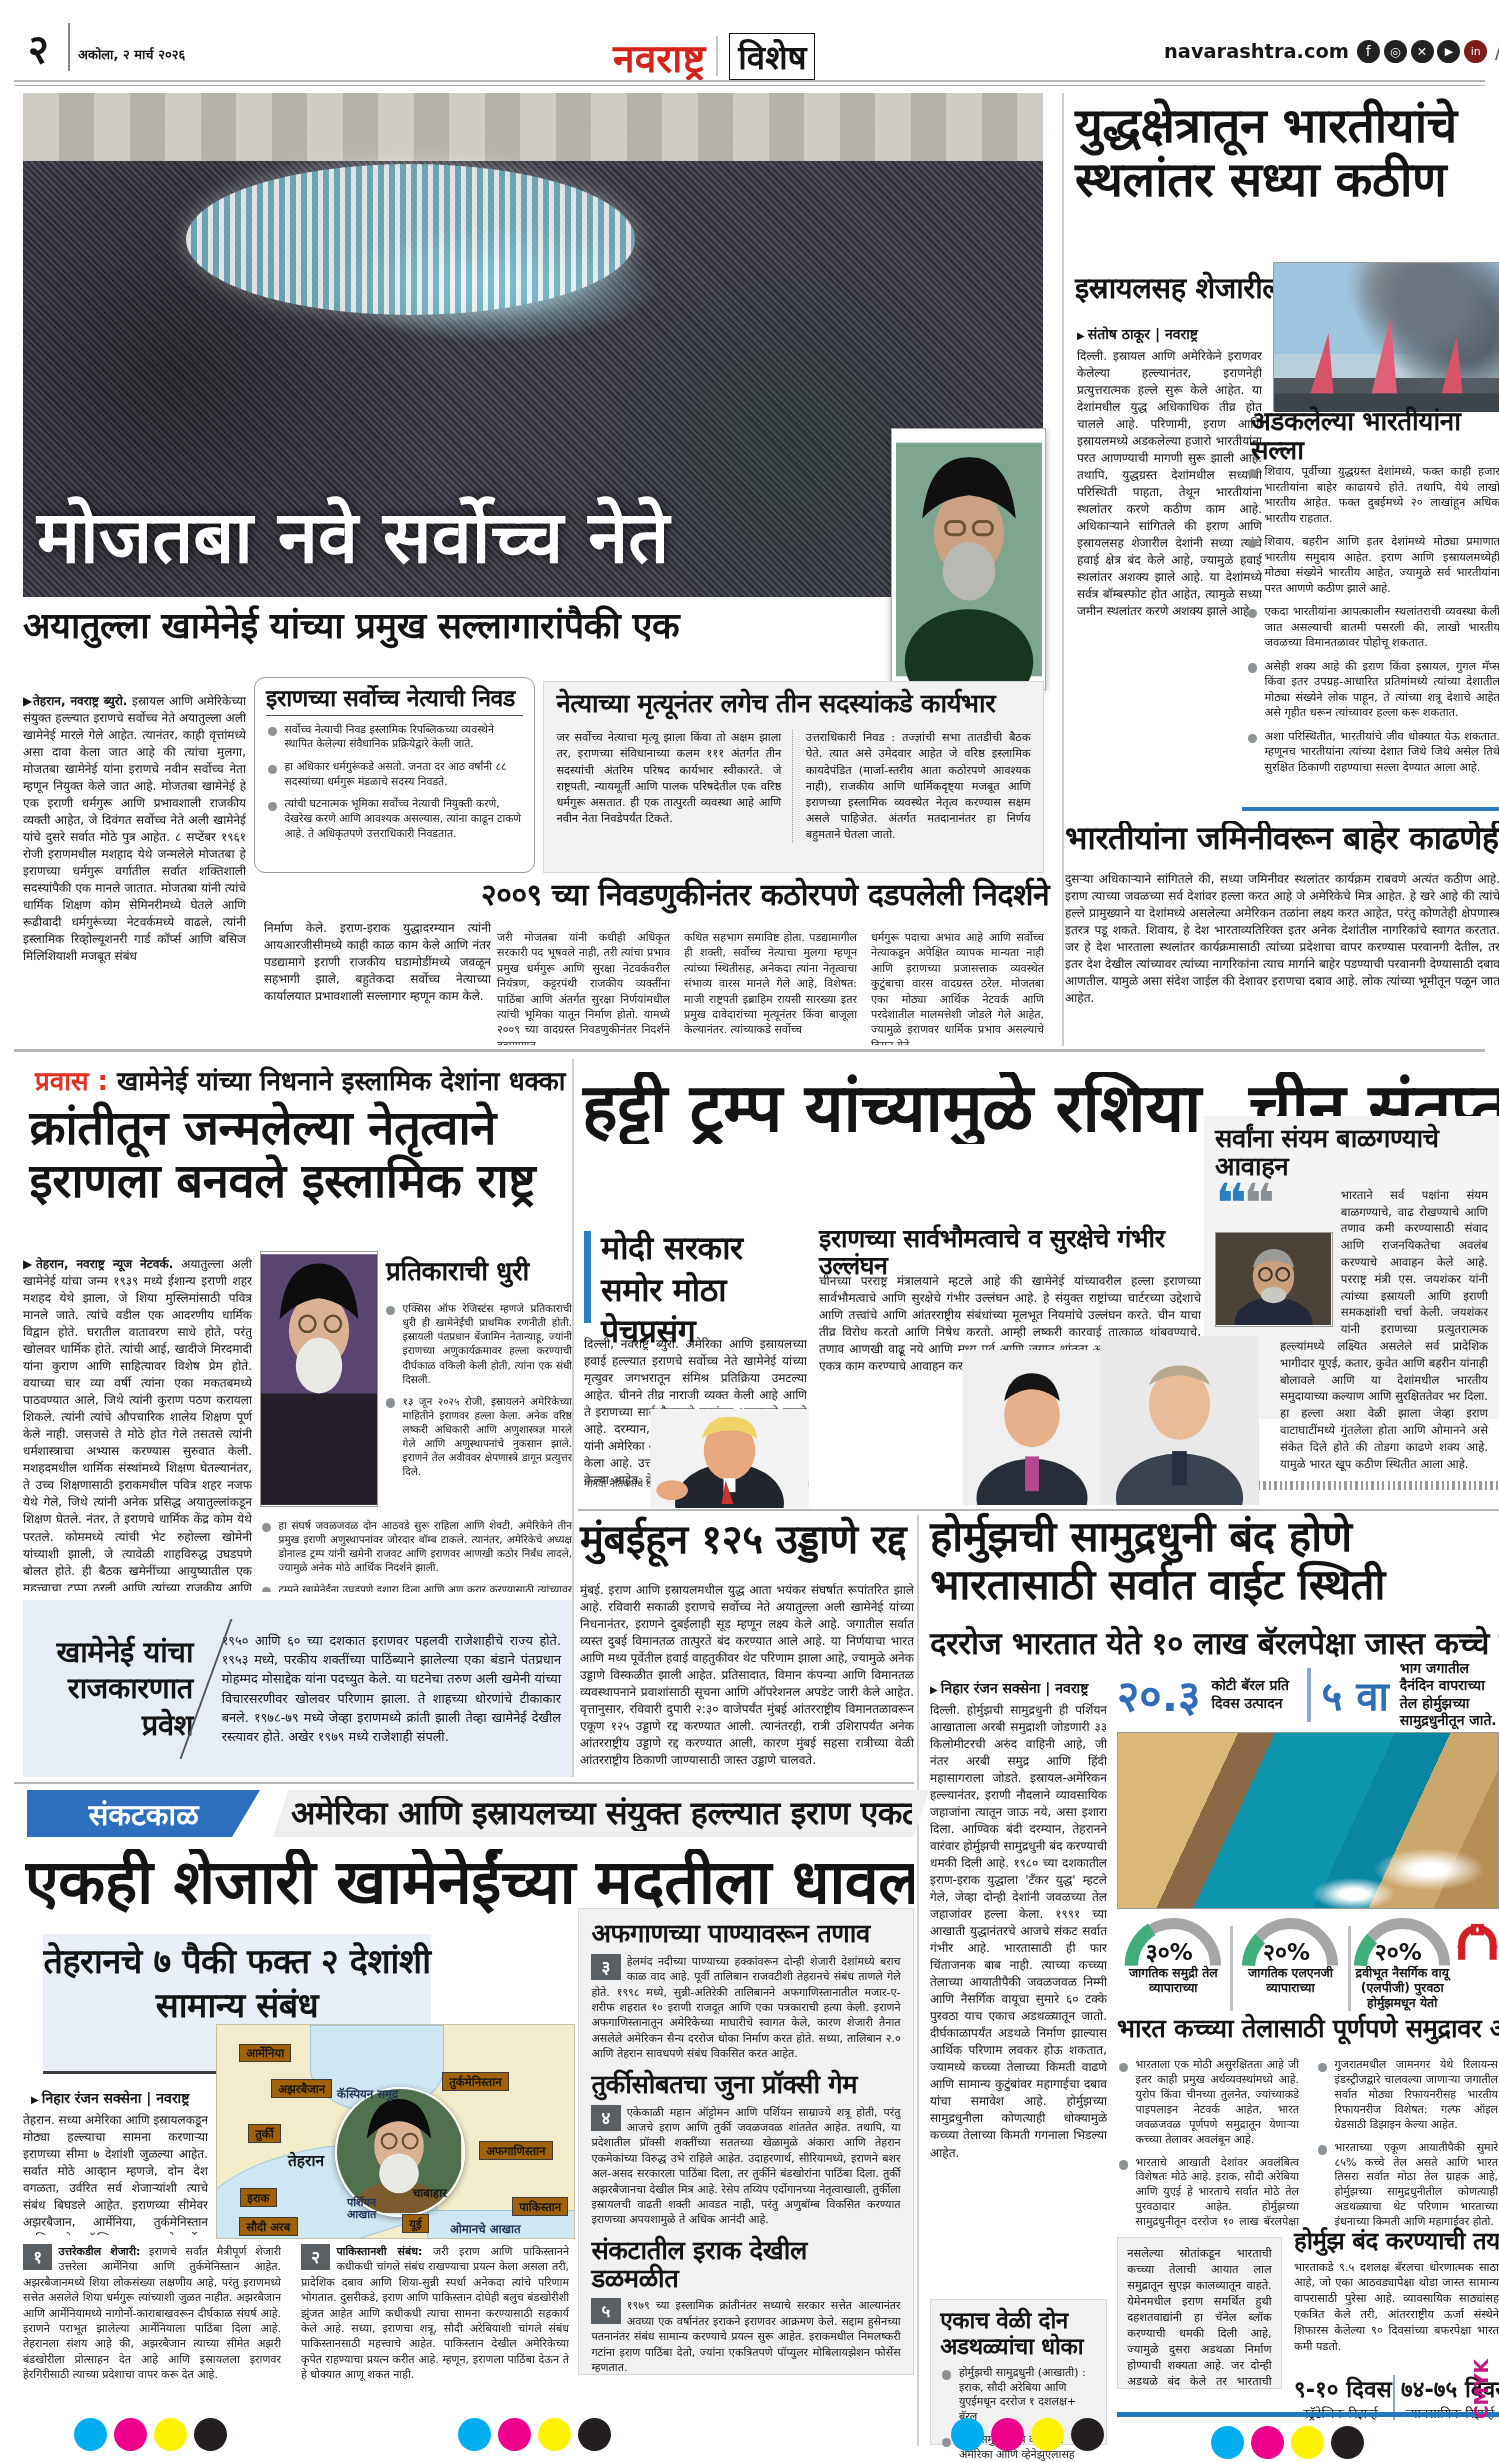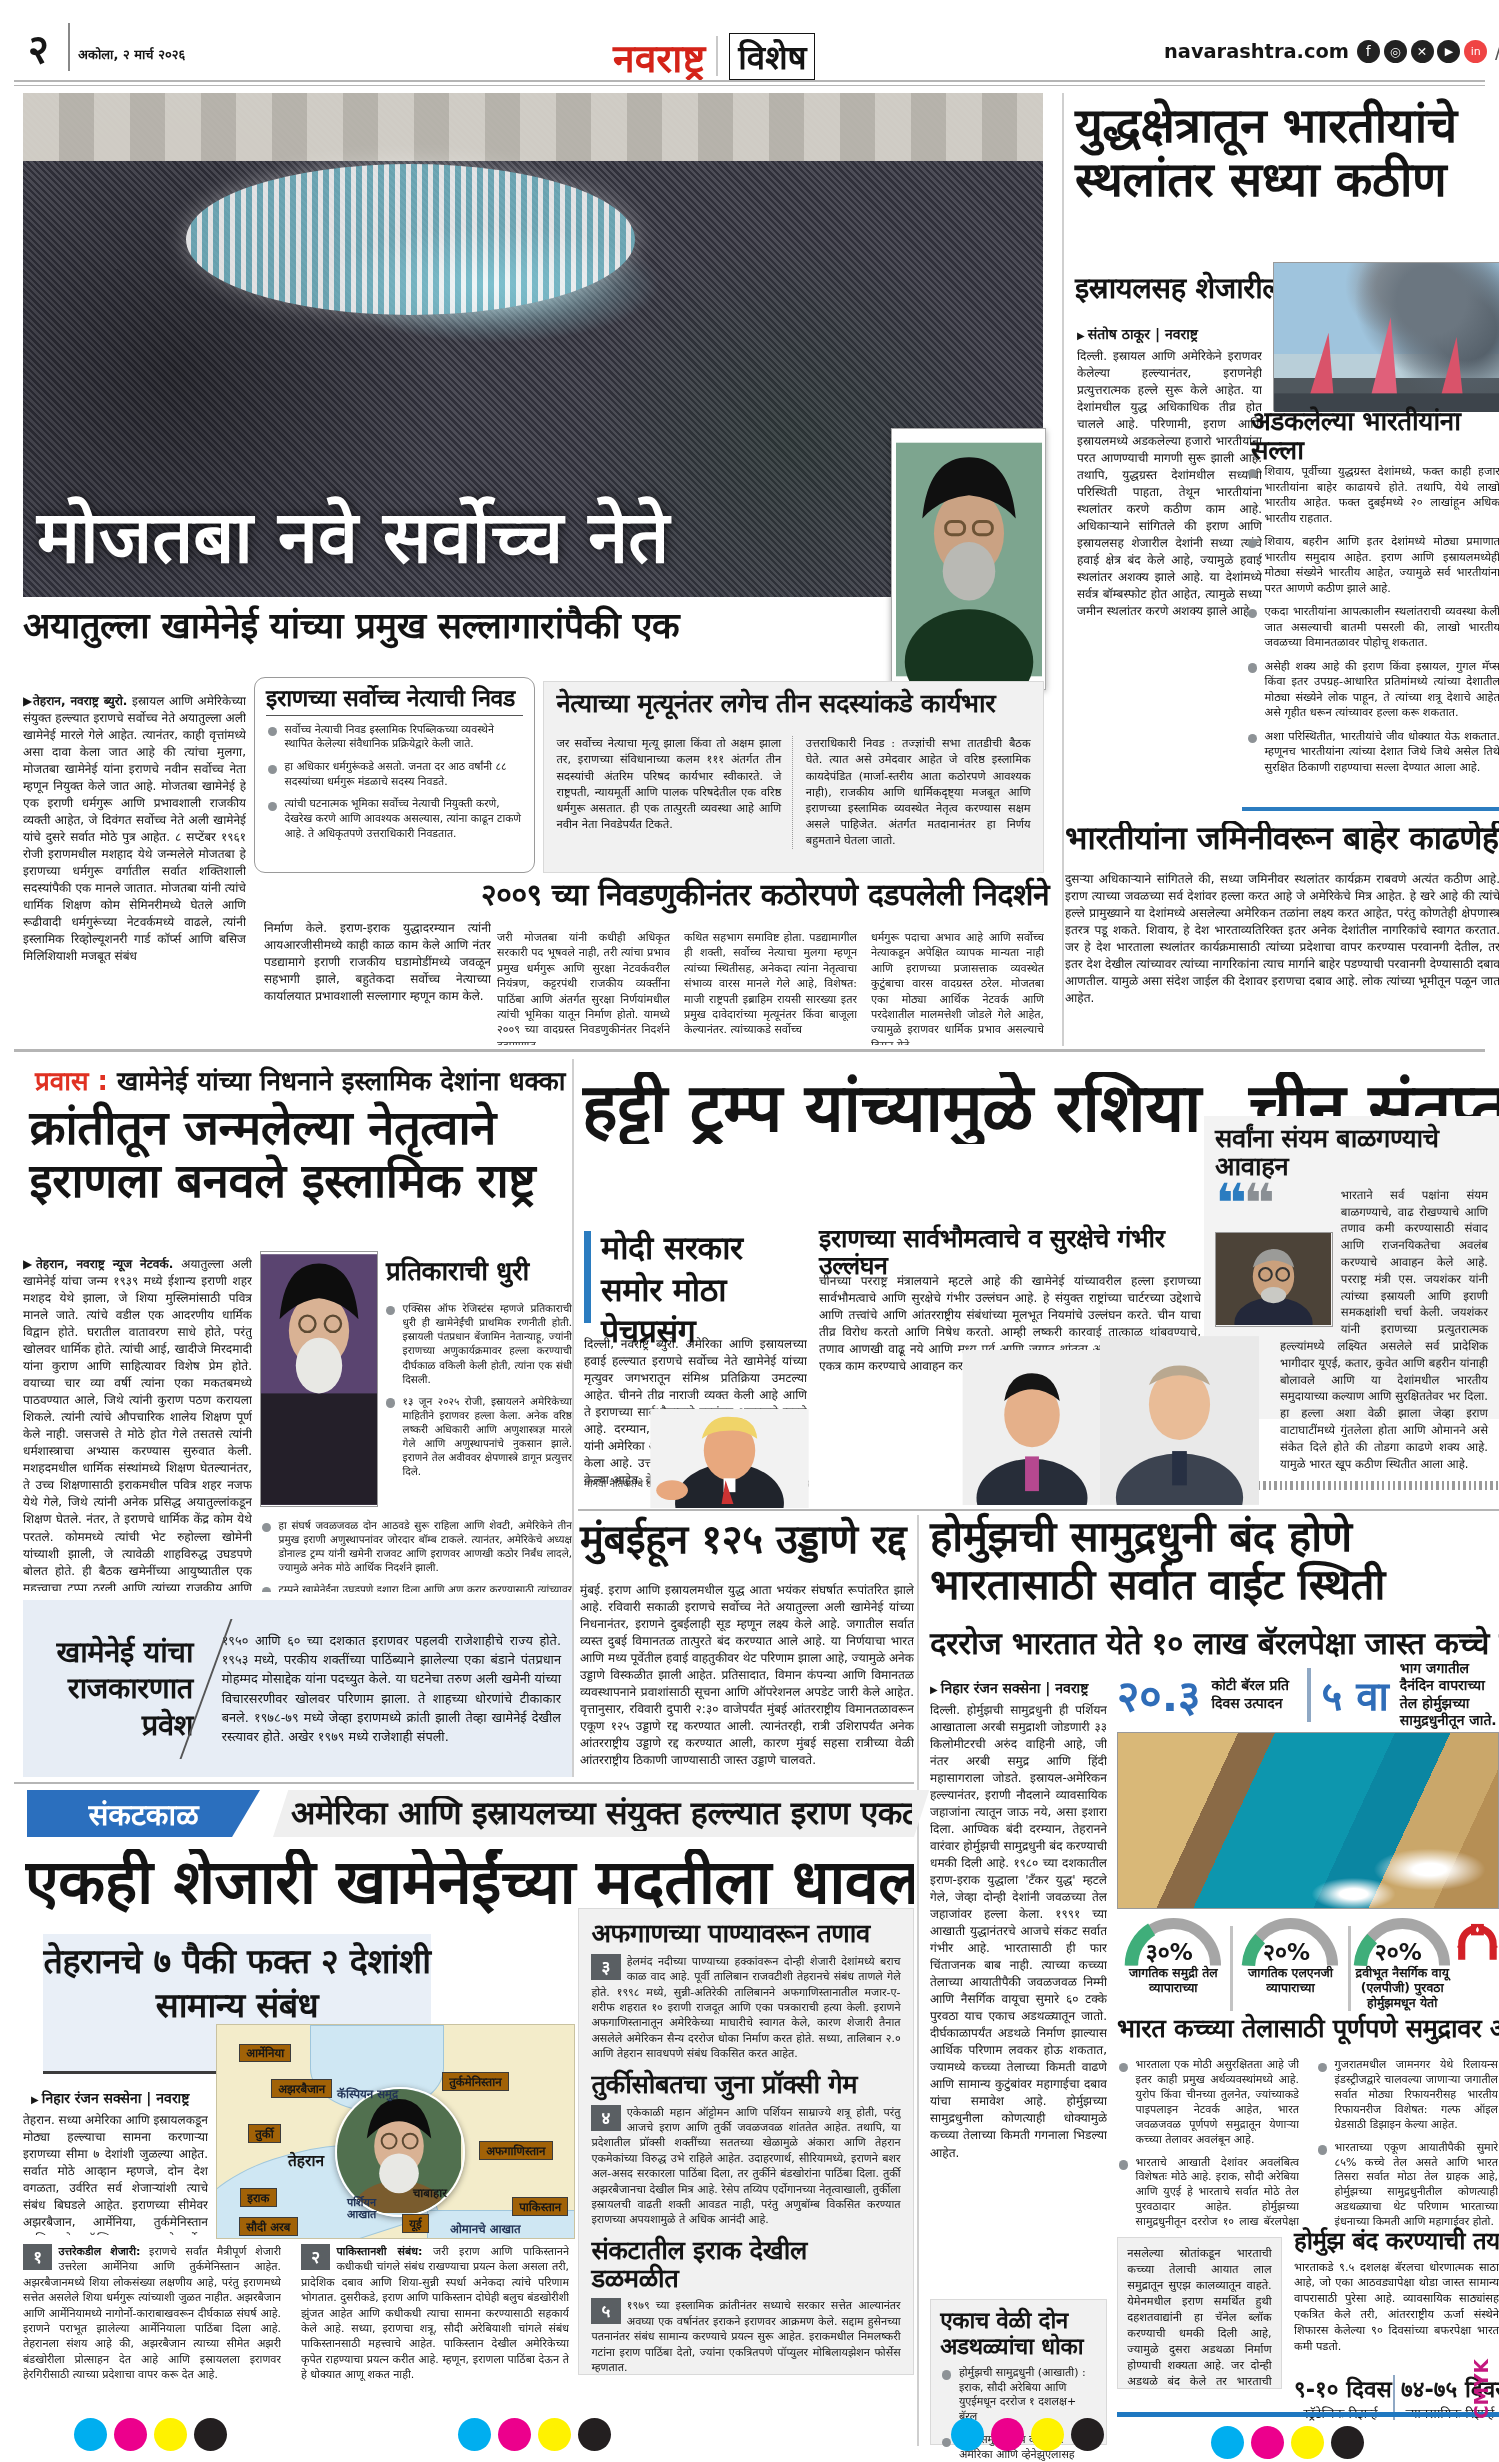--- a/index.html
+++ b/index.html
@@ -68,21 +68,21 @@
     <span style="font-size:33px;font-weight:bold;color:#141414;border:1.6px solid #141414;padding:0 7.8px">विशेष</span>
   </div>
 
   <div class="abs" style="left:1164px;top:40px;display:flex;align-items:center;gap:7.8px">
     <span style="font-size:19.4px;font-weight:bold">navarashtra.com</span>
     <span style="display:flex;gap:3.9px">
       <span class="dot" style="width:23px;height:23px;background:#222;color:#fff;font-size:14px;text-align:center;line-height:23px;margin:0">f</span>
       <span class="dot" style="width:23px;height:23px;background:#222;color:#fff;font-size:12.4px;text-align:center;line-height:23px;margin:0">◎</span>
       <span class="dot" style="width:23px;height:23px;background:#222;color:#fff;font-size:12.4px;text-align:center;line-height:23px;margin:0">✕</span>
       <span class="dot" style="width:23px;height:23px;background:#222;color:#fff;font-size:11px;text-align:center;line-height:23px;margin:0">▶</span>
-      <span class="dot" style="width:23px;height:23px;background:#ef4444;color:#fff;font-size:11px;text-align:center;line-height:23px;margin:0">in</span>
+      <span class="dot" style="width:23px;height:23px;background:#7f1d1d;color:#fff;font-size:11px;text-align:center;line-height:23px;margin:0">in</span>
     </span>
     <span style="font-size:19.4px;color:#555">/navarashtra</span>
   </div>
 
   <div class="abs rule" style="left:14px;top:80px;width:1471px;height:2.3px"></div>
   <div class="abs rule" style="left:14px;top:85px;width:1471px;height:0.8px"></div>
 
   <div class="abs crowd" style="left:23px;top:93px;width:1020px;height:504px">
     <div class="sky"></div>
     <div class="dome"></div>
@@ -109,21 +109,21 @@
   <div class="abs" style="left:254px;top:677px;width:281px;height:196px;border:1.6px solid #9a9a9a;border-radius:11px;padding:7.8px 11px">
     <h3 class="hd" style="font-size:23px;border-bottom:1.6px solid #555;padding-bottom:4.7px;margin-bottom:6.2px">इराणच्या सर्वोच्च नेत्याची निवड</h3>
     <ul class="dotlist" style="font-size:10.7px;line-height:1.38">
       <li>सर्वोच्च नेत्याची निवड इस्लामिक रिपब्लिकच्या व्यवस्थेने स्थापित केलेल्या संवैधानिक प्रक्रियेद्वारे केली जाते.</li>
       <li>हा अधिकार धर्मगुरूंकडे असतो. जनता दर आठ वर्षांनी ८८ सदस्यांच्या धर्मगुरू मंडळाचे सदस्य निवडते.</li>
       <li>त्यांची घटनात्मक भूमिका सर्वोच्च नेत्याची नियुक्ती करणे, देखरेख करणे आणि आवश्यक असल्यास, त्यांना काढून टाकणे आहे. ते अधिकृतपणे उत्तराधिकारी निवडतात.</li>
     </ul>
   </div>
 
   <div class="abs gbox" style="left:543px;top:681px;width:501px;height:192px;padding:7.8px 12.4px">
-    <h3 class="hd" style="font-size:25.6px;margin-bottom:19px">नेत्याच्या मृत्यूनंतर लगेच तीन सदस्यांकडे कार्यभार</h3>
+    <h3 class="hd" style="font-size:25.6px;margin-bottom:13px">नेत्याच्या मृत्यूनंतर लगेच तीन सदस्यांकडे कार्यभार</h3>
     <div style="display:flex;gap:12.4px">
       <div class="j" style="width:50%;font-size:11.3px;line-height:1.42;border-right:1.6px dotted #999;padding-right:11px">जर सर्वोच्च नेत्याचा मृत्यू झाला किंवा तो अक्षम झाला तर, इराणच्या संविधानाच्या कलम १११ अंतर्गत तीन सदस्यांची अंतरिम परिषद कार्यभार स्वीकारते. जे राष्ट्रपती, न्यायमूर्ती आणि पालक परिषदेतील एक वरिष्ठ धर्मगुरू असतात. ही एक तात्पुरती व्यवस्था आहे आणि नवीन नेता निवडेपर्यंत टिकते.</div>
       <div class="j" style="width:50%;font-size:11.3px;line-height:1.42">उत्तराधिकारी निवड : तज्ज्ञांची सभा तातडीची बैठक घेते. त्यात असे उमेदवार आहेत जे वरिष्ठ इस्लामिक कायदेपंडित (मार्जा-स्तरीय आता कठोरपणे आवश्यक नाही), राजकीय आणि धार्मिकदृष्ट्या मजबूत आणि इराणच्या इस्लामिक व्यवस्थेत नेतृत्व करण्यास सक्षम असले पाहिजेत. अंतर्गत मतदानानंतर हा निर्णय बहुमताने घेतला जातो.</div>
     </div>
   </div>
 
   <div class="abs j txt" style="left:264px;top:920px;width:227px;height:123px;overflow:hidden">निर्माण केले. इराण-इराक युद्धादरम्यान त्यांनी आयआरजीसीमध्ये काही काळ काम केले आणि नंतर पडद्यामागे इराणी राजकीय घडामोडींमध्ये जवळून सहभागी झाले, बहुतेकदा सर्वोच्च नेत्याच्या कार्यालयात प्रभावशाली सल्लागार म्हणून काम केले.</div>
 
   <div class="abs hd" style="left:481px;top:879px;width:563px;font-size:30px;white-space:nowrap">२००९ च्या निवडणुकीनंतर कठोरपणे दडपलेली निदर्शने</div>
   <div class="abs" style="left:497px;top:930px;width:547px;height:115px;display:flex;gap:14px">

